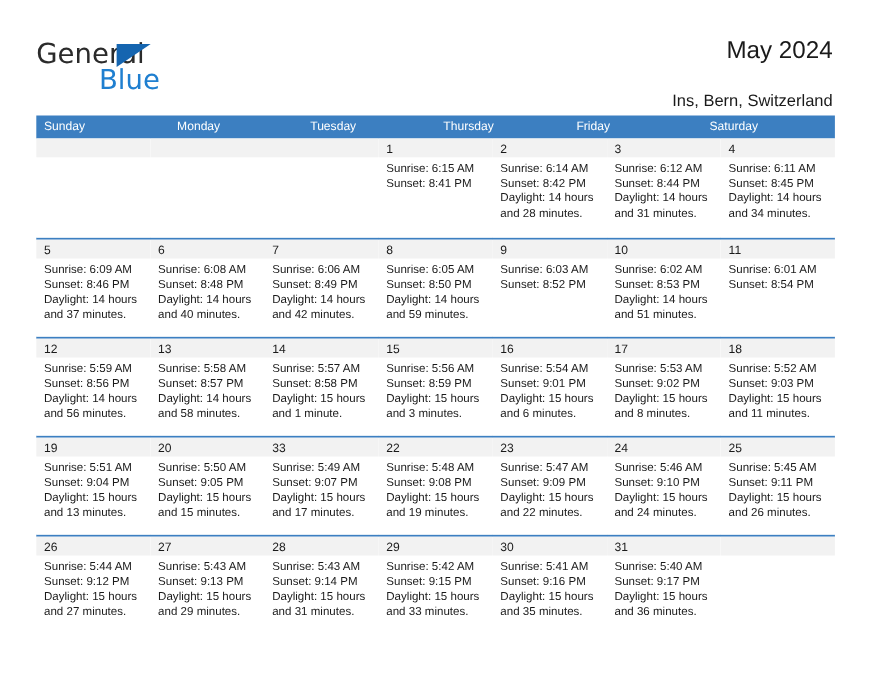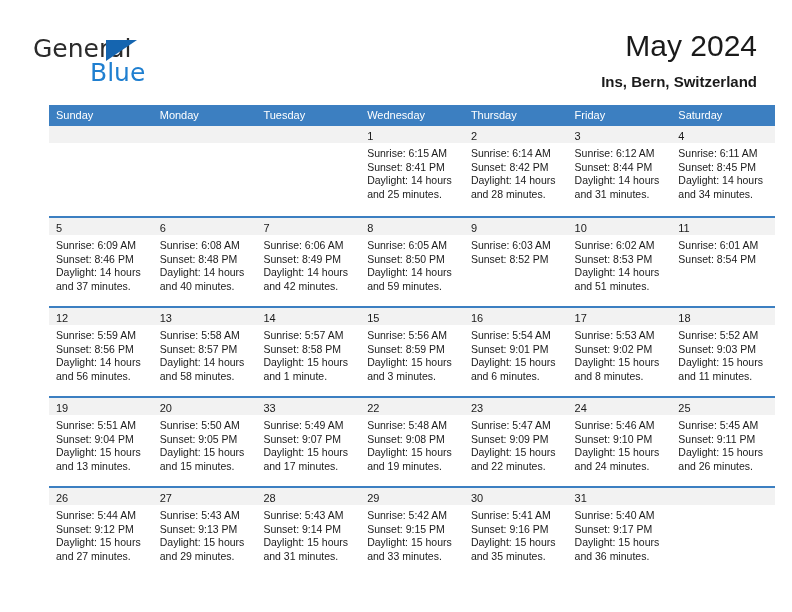--- a/index.html
+++ b/index.html
@@ -67,39 +67,39 @@
     line-height: 26px;
   }
 
   .title-block {
     position: absolute;
     right: 0;
     top: 0;
     text-align: right;
   }
   .cal-title {
-    font-size: 30px;
+    font-size: 22px;
     font-weight: 400;
     color: #1a1a1a;
     line-height: 36px;
     white-space: nowrap;
   }
   .cal-subtitle {
-    margin-top: 9px;
+    margin-top: 19px;
     font-size: 15px;
-    font-weight: 700;
+    font-weight: 400;
     color: #1a1a1a;
     line-height: 18px;
     white-space: nowrap;
   }
 
   
   .calendar {
     position: absolute;
-    left: 49px;
+    left: 33px;
     top: 105px;
     width: 726px;
   }
   .weekday-row {
     display: flex;
     background: #3c7fc1;
     height: 21px;
   }
   .weekday {
     flex: 1 1 0;
@@ -170,21 +170,20 @@
     </div>
 
   </div>
 
   <div class="calendar">
 
     <div class="weekday-row">
       <div class="weekday">Sunday</div>
       <div class="weekday">Monday</div>
       <div class="weekday">Tuesday</div>
-      <div class="weekday">Wednesday</div>
       <div class="weekday">Thursday</div>
       <div class="weekday">Friday</div>
       <div class="weekday">Saturday</div>
     </div>
 
     <div id="weeks-container">
         <div class="week-row first">
           <div class="day-cell empty">
             <div class="day-num-band"><span class="day-num"></span></div>
           </div>
@@ -192,21 +191,20 @@
             <div class="day-num-band"><span class="day-num"></span></div>
           </div>
           <div class="day-cell empty">
             <div class="day-num-band"><span class="day-num"></span></div>
           </div>
           <div class="day-cell">
             <div class="day-num-band"><span class="day-num">1</span></div>
             <div class="day-body">
               <div class="day-line">Sunrise: 6:15 AM</div>
               <div class="day-line">Sunset: 8:41 PM</div>
-              <div class="day-line wrap">Daylight: 14 hours and 25 minutes.</div>
             </div>
           </div>
           <div class="day-cell">
             <div class="day-num-band"><span class="day-num">2</span></div>
             <div class="day-body">
               <div class="day-line">Sunrise: 6:14 AM</div>
               <div class="day-line">Sunset: 8:42 PM</div>
               <div class="day-line wrap">Daylight: 14 hours and 28 minutes.</div>
             </div>
           </div>

